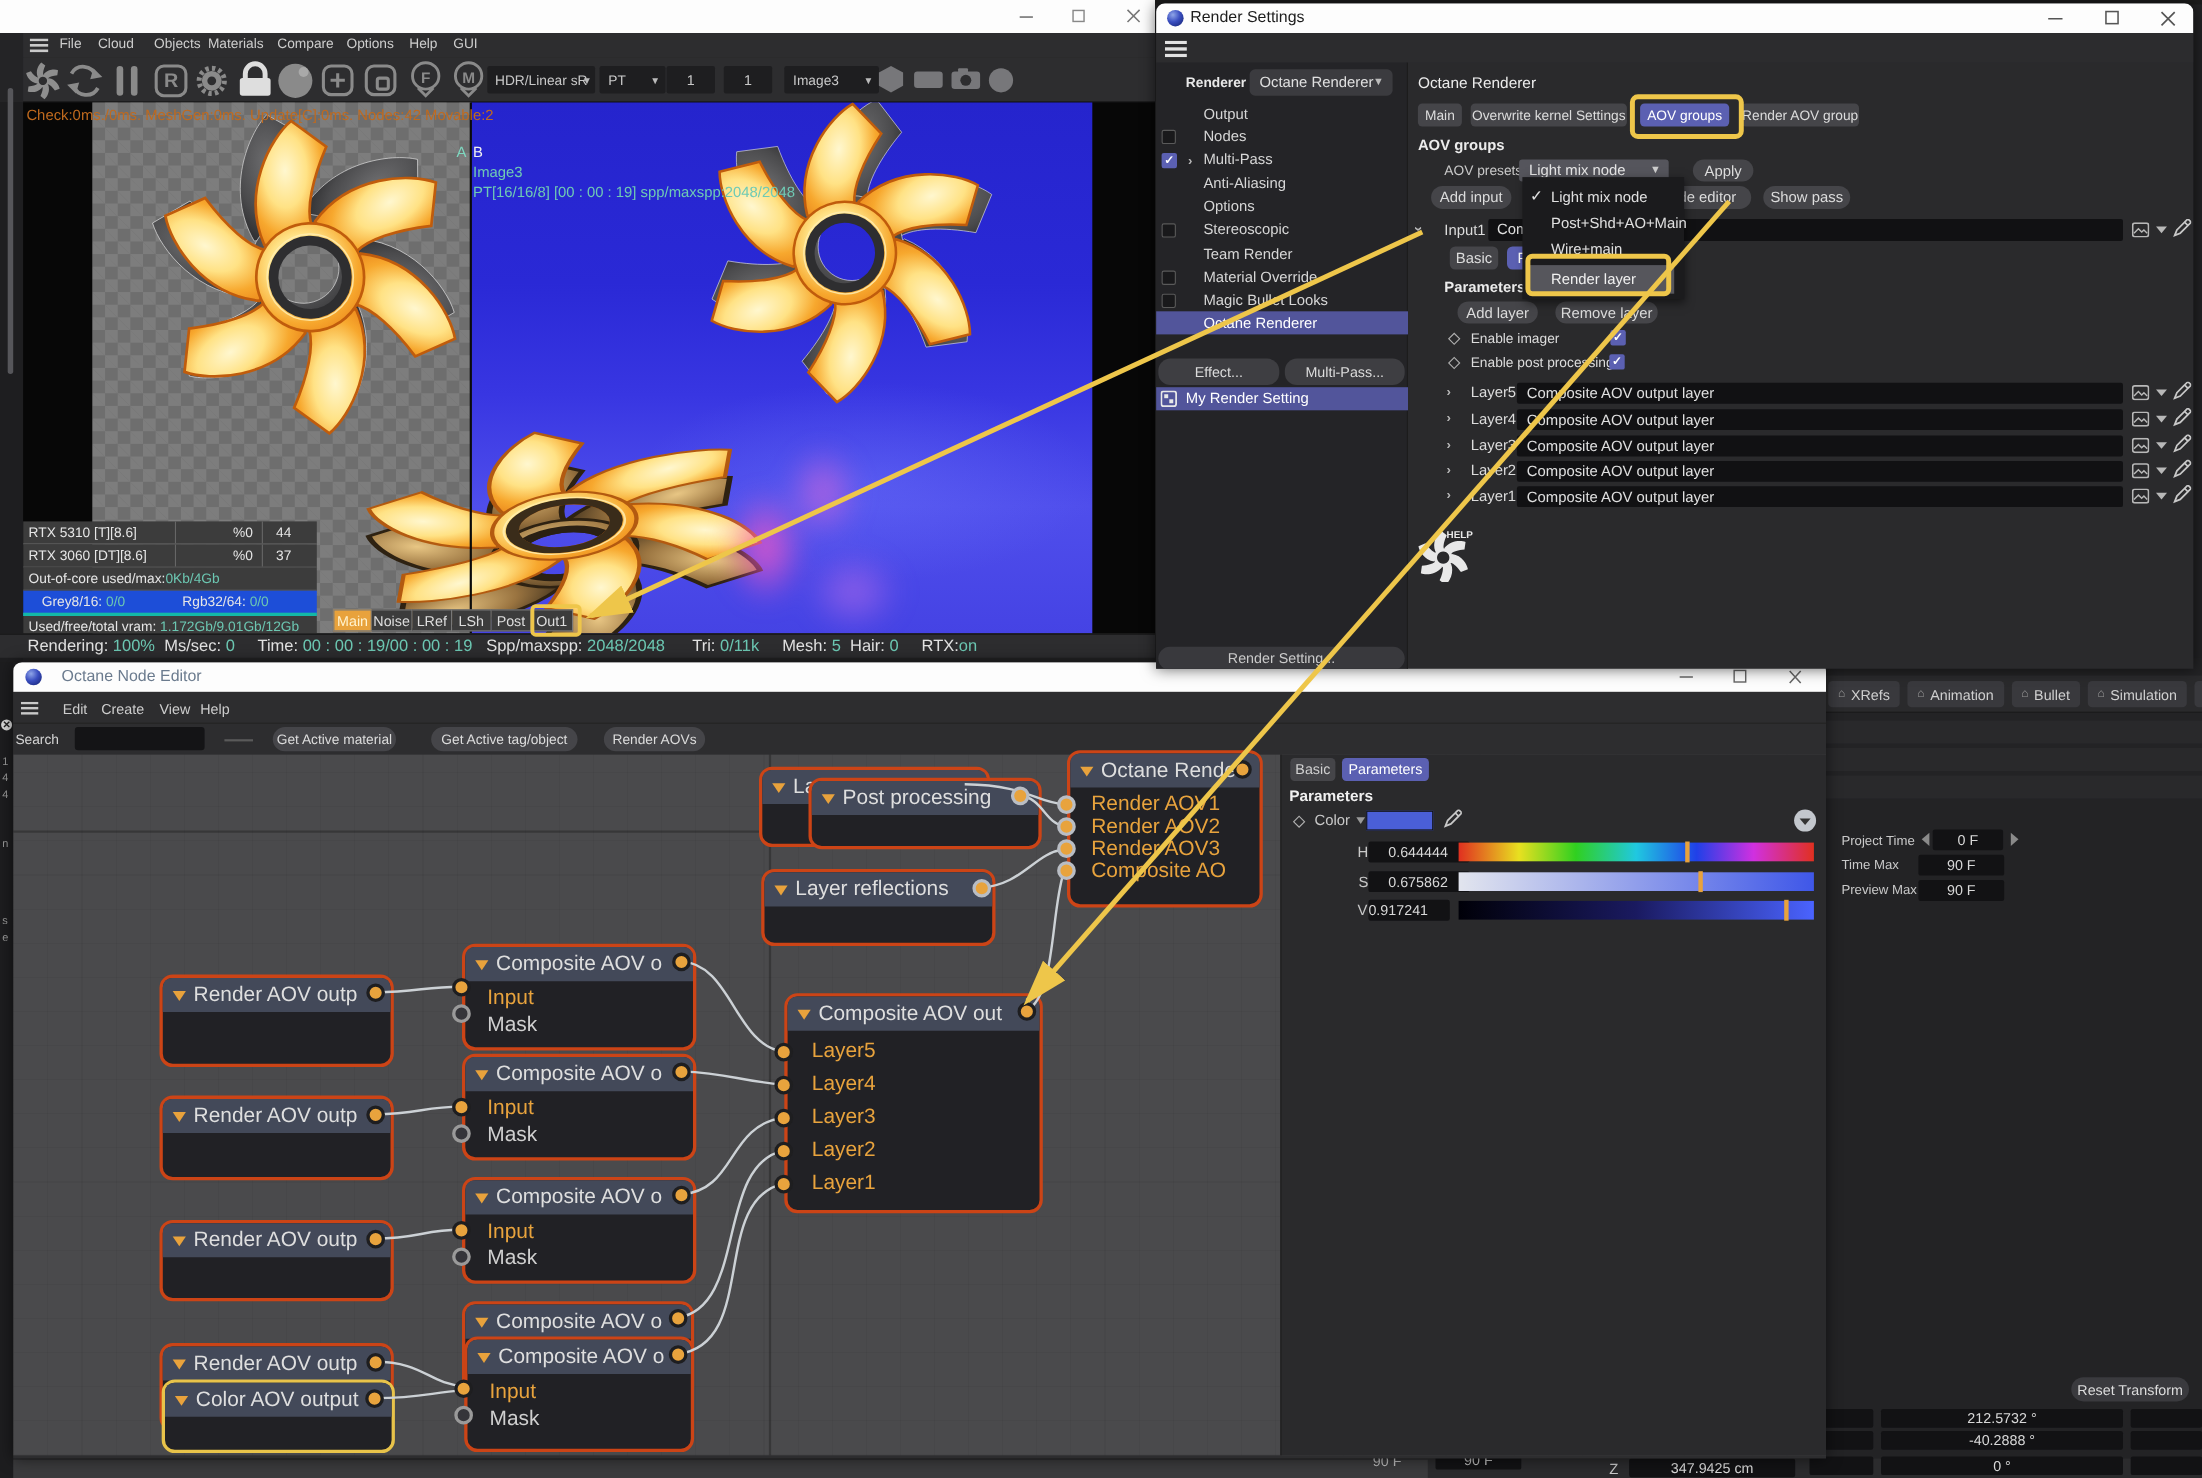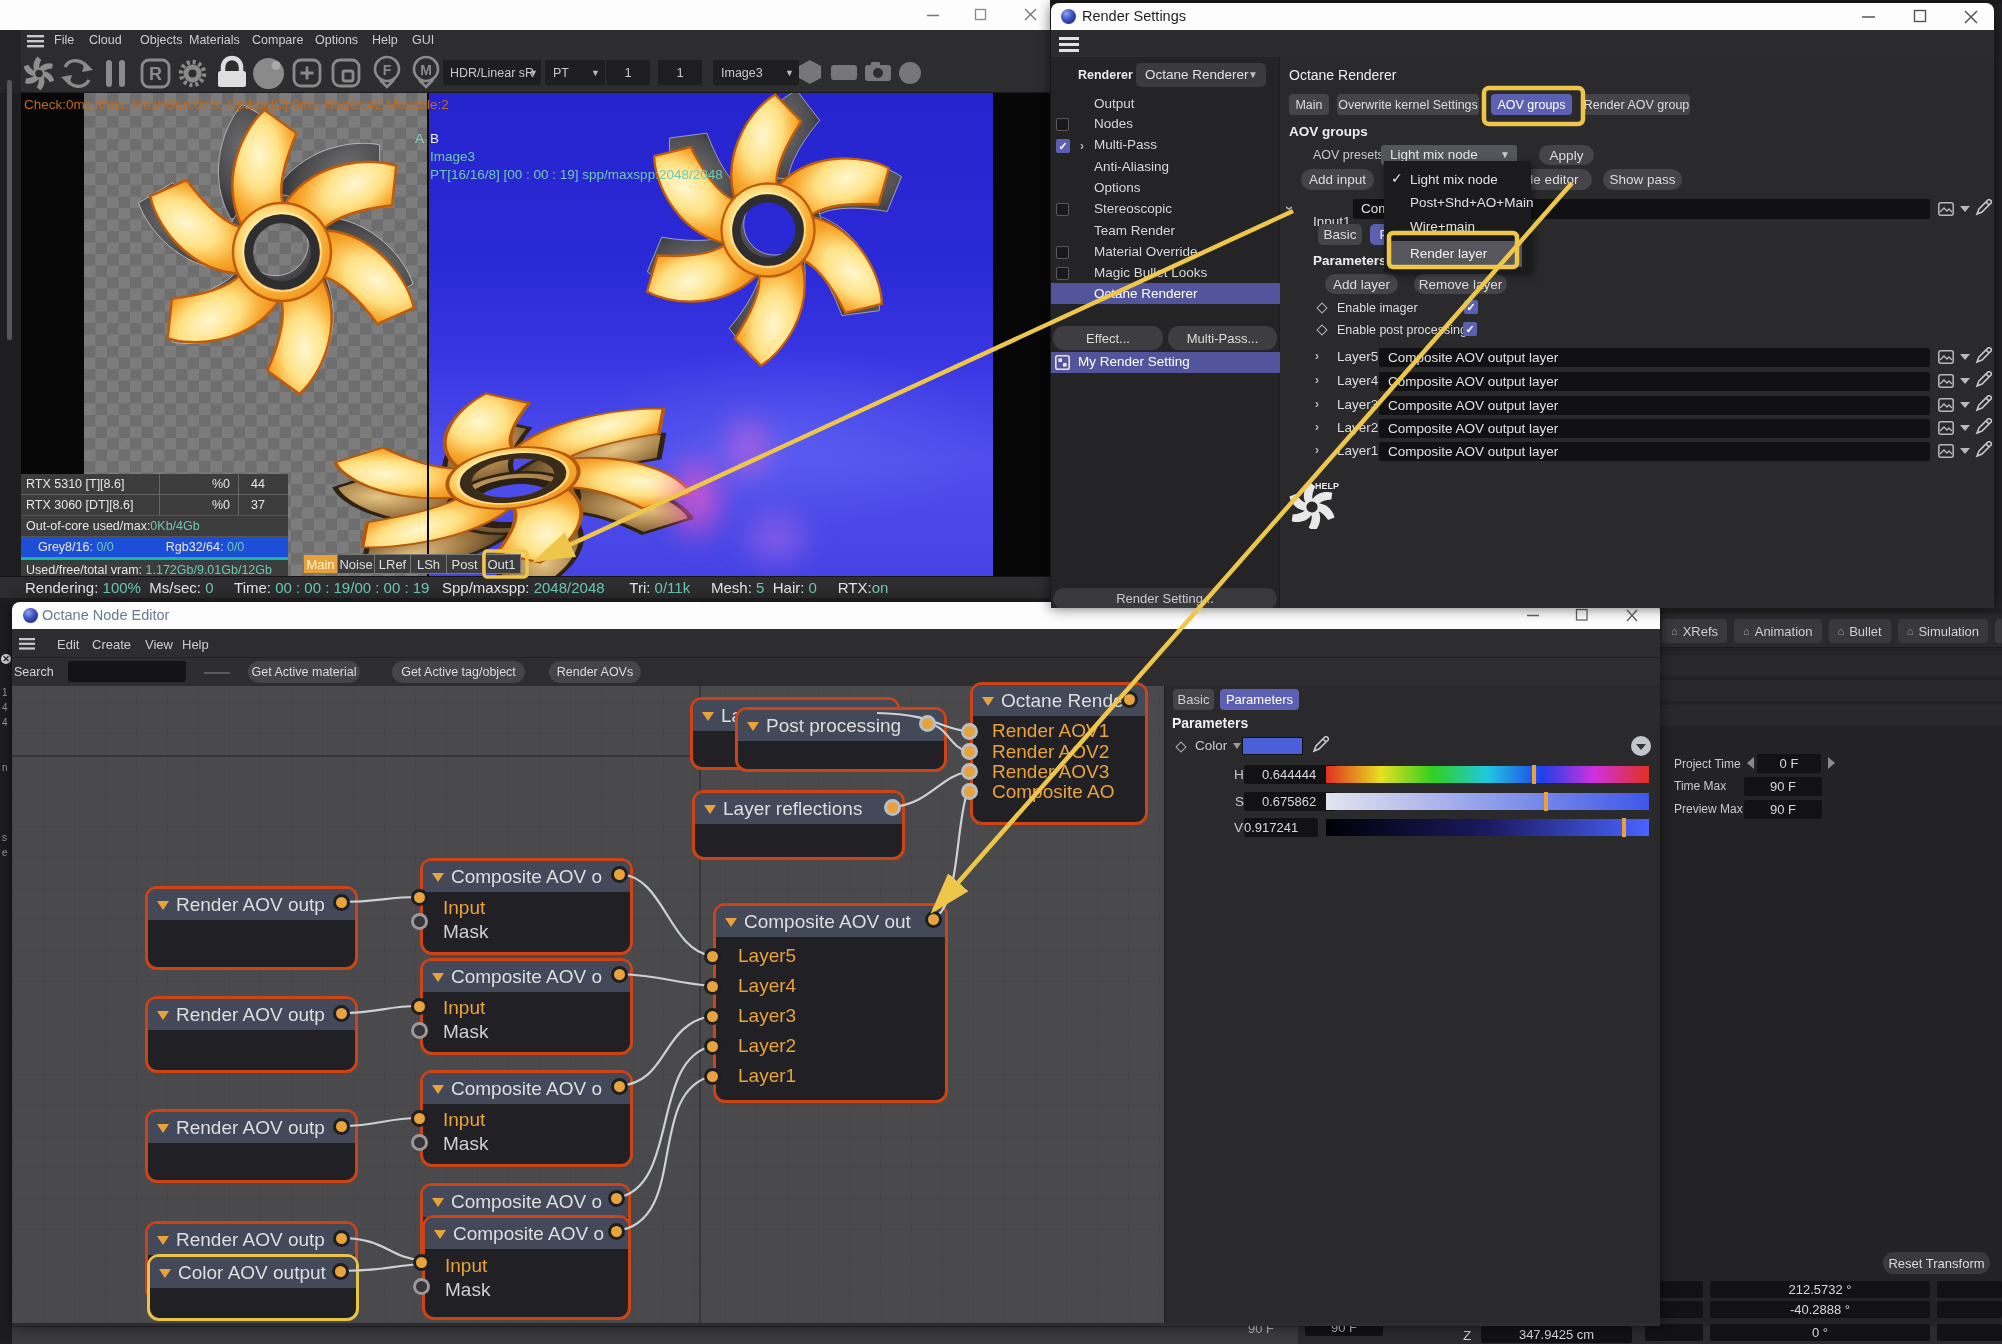--- a/index.html
+++ b/index.html
@@ -286,21 +286,21 @@
       <div class="abs" style="left:2px;top:100px;">4</div>
       <div class="abs" style="left:2px;top:115px;">4</div>
   <div class="abs" style="left:2px;top:160px;">n</div>
       <div class="abs" style="left:2px;top:230px;">s</div>
       <div class="abs" style="left:2px;top:245px;">e</div>
 </div>
 <div class="abs" style="left:12px;top:602px;width:1648px;height:724px;background:#2d2d2f;border-radius:8px 8px 0 0;box-shadow:0 0 14px rgba(0,0,0,0.55);overflow:hidden;">
 
   <div class="abs" style="left:0;top:0;width:1648px;height:27px;background:#fdfdfd;">
     <div class="abs" style="left:11px;top:6px;width:15px;height:15px;border-radius:50%;background:radial-gradient(circle at 35% 30%, #8fa5e8 0%, #3a4ec0 45%, #101d6a 100%);"></div>
-    <div class="abs" style="left:30px;top:5px;color:#6b7b8e;font-size:14.5px;">Octane Node Editor</div>
+    <div class="abs" style="left:44px;top:5px;color:#6b7b8e;font-size:14.5px;">Octane Node Editor</div>
     <svg class="abs" style="left:1493px;top:0;" width="160" height="27">
       <line x1="22" y1="13.5" x2="34" y2="13.5" stroke="#666" stroke-width="1.4"></line>
       <rect x="71.5" y="7.5" width="10.5" height="10.5" fill="none" stroke="#666" stroke-width="1.3"></rect>
       <path d="M122,8 L132,19 M132,8 L122,19" stroke="#666" stroke-width="1.4" fill="none"></path>
     </svg>
   </div>
 
   <div class="abs" style="left:0;top:27px;width:1648px;height:29px;background:#2d2d2f;border-bottom:1px solid #222;box-sizing:border-box;">
     <svg class="abs" style="left:7px;top:9px;" width="16" height="12">
       <rect x="0" y="0" width="16" height="2.2" fill="#c9c9c9"></rect>
@@ -552,21 +552,21 @@
     <div class="abs" style="left:9px;top:67px;color:#ececec;font-size:13.5px;font-weight:bold;">AOV groups</div>
     <div class="abs" style="left:33px;top:91px;color:#c9c9c9;font-size:12.5px;">AOV presets</div>
     <div class="abs" style="left:101px;top:88px;width:136px;height:20px;background:#55555c;border-radius:3px;color:#e6e6e6;font-size:13.5px;line-height:20px;padding-left:9px;box-sizing:border-box;">Light mix node
       <span style="position:absolute;right:7px;top:0;font-size:10px;color:#ccc;">▼</span></div>
     <div class="pill" style="left:259px;top:88px;width:55px;height:20px;font-size:13.5px;">Apply</div>
     <div class="pill" style="left:21px;top:112px;width:73px;height:21px;font-size:13.5px;">Add input</div>
     <div class="pill" style="left:215px;top:112px;width:97px;height:21px;font-size:13.5px;">Node editor</div>
     <div class="pill" style="left:323px;top:112px;width:79px;height:21px;font-size:13.5px;">Show pass</div>
 
     <div class="abs chev" style="left:8px;top:143px;transform:rotate(90deg);font-size:14px;">›</div>
-    <div class="abs" style="left:33px;top:157px;color:#dcdcdc;font-size:13.5px;">Input1</div>
+    <div class="abs" style="left:33px;top:145px;color:#dcdcdc;font-size:13.5px;">Input1</div>
     <div class="abs" style="left:73px;top:142px;width:577px;height:20px;background:#111113;border-radius:2px;color:#e0e0e0;font-size:13.5px;line-height:20px;padding-left:8px;box-sizing:border-box;">Com</div>
     <svg class="abs" style="left:658px;top:145px;" width="16" height="14">
           <rect x="0.8" y="0.8" width="14.4" height="12.4" rx="2" fill="none" stroke="#b8b8b8" stroke-width="1.5"></rect>
           <path d="M2,10 l4,-4 3,3 2,-2 3,3" fill="none" stroke="#b8b8b8" stroke-width="1.3"></path>
         </svg>
     <div class="abs" style="left:680px;top:149px;width:0;height:0;border-left:5px solid transparent;border-right:5px solid transparent;border-top:6px solid #b8b8b8;"></div>
     <svg class="abs" style="left:694px;top:142px;" width="18" height="18">
           <path d="M3,15 L5,10 L12,3 L15,6 L8,13 Z M12,3 L15,0 L18,3 L15,6" fill="none" stroke="#c8c8c8" stroke-width="1.6"></path>
         </svg>
 

